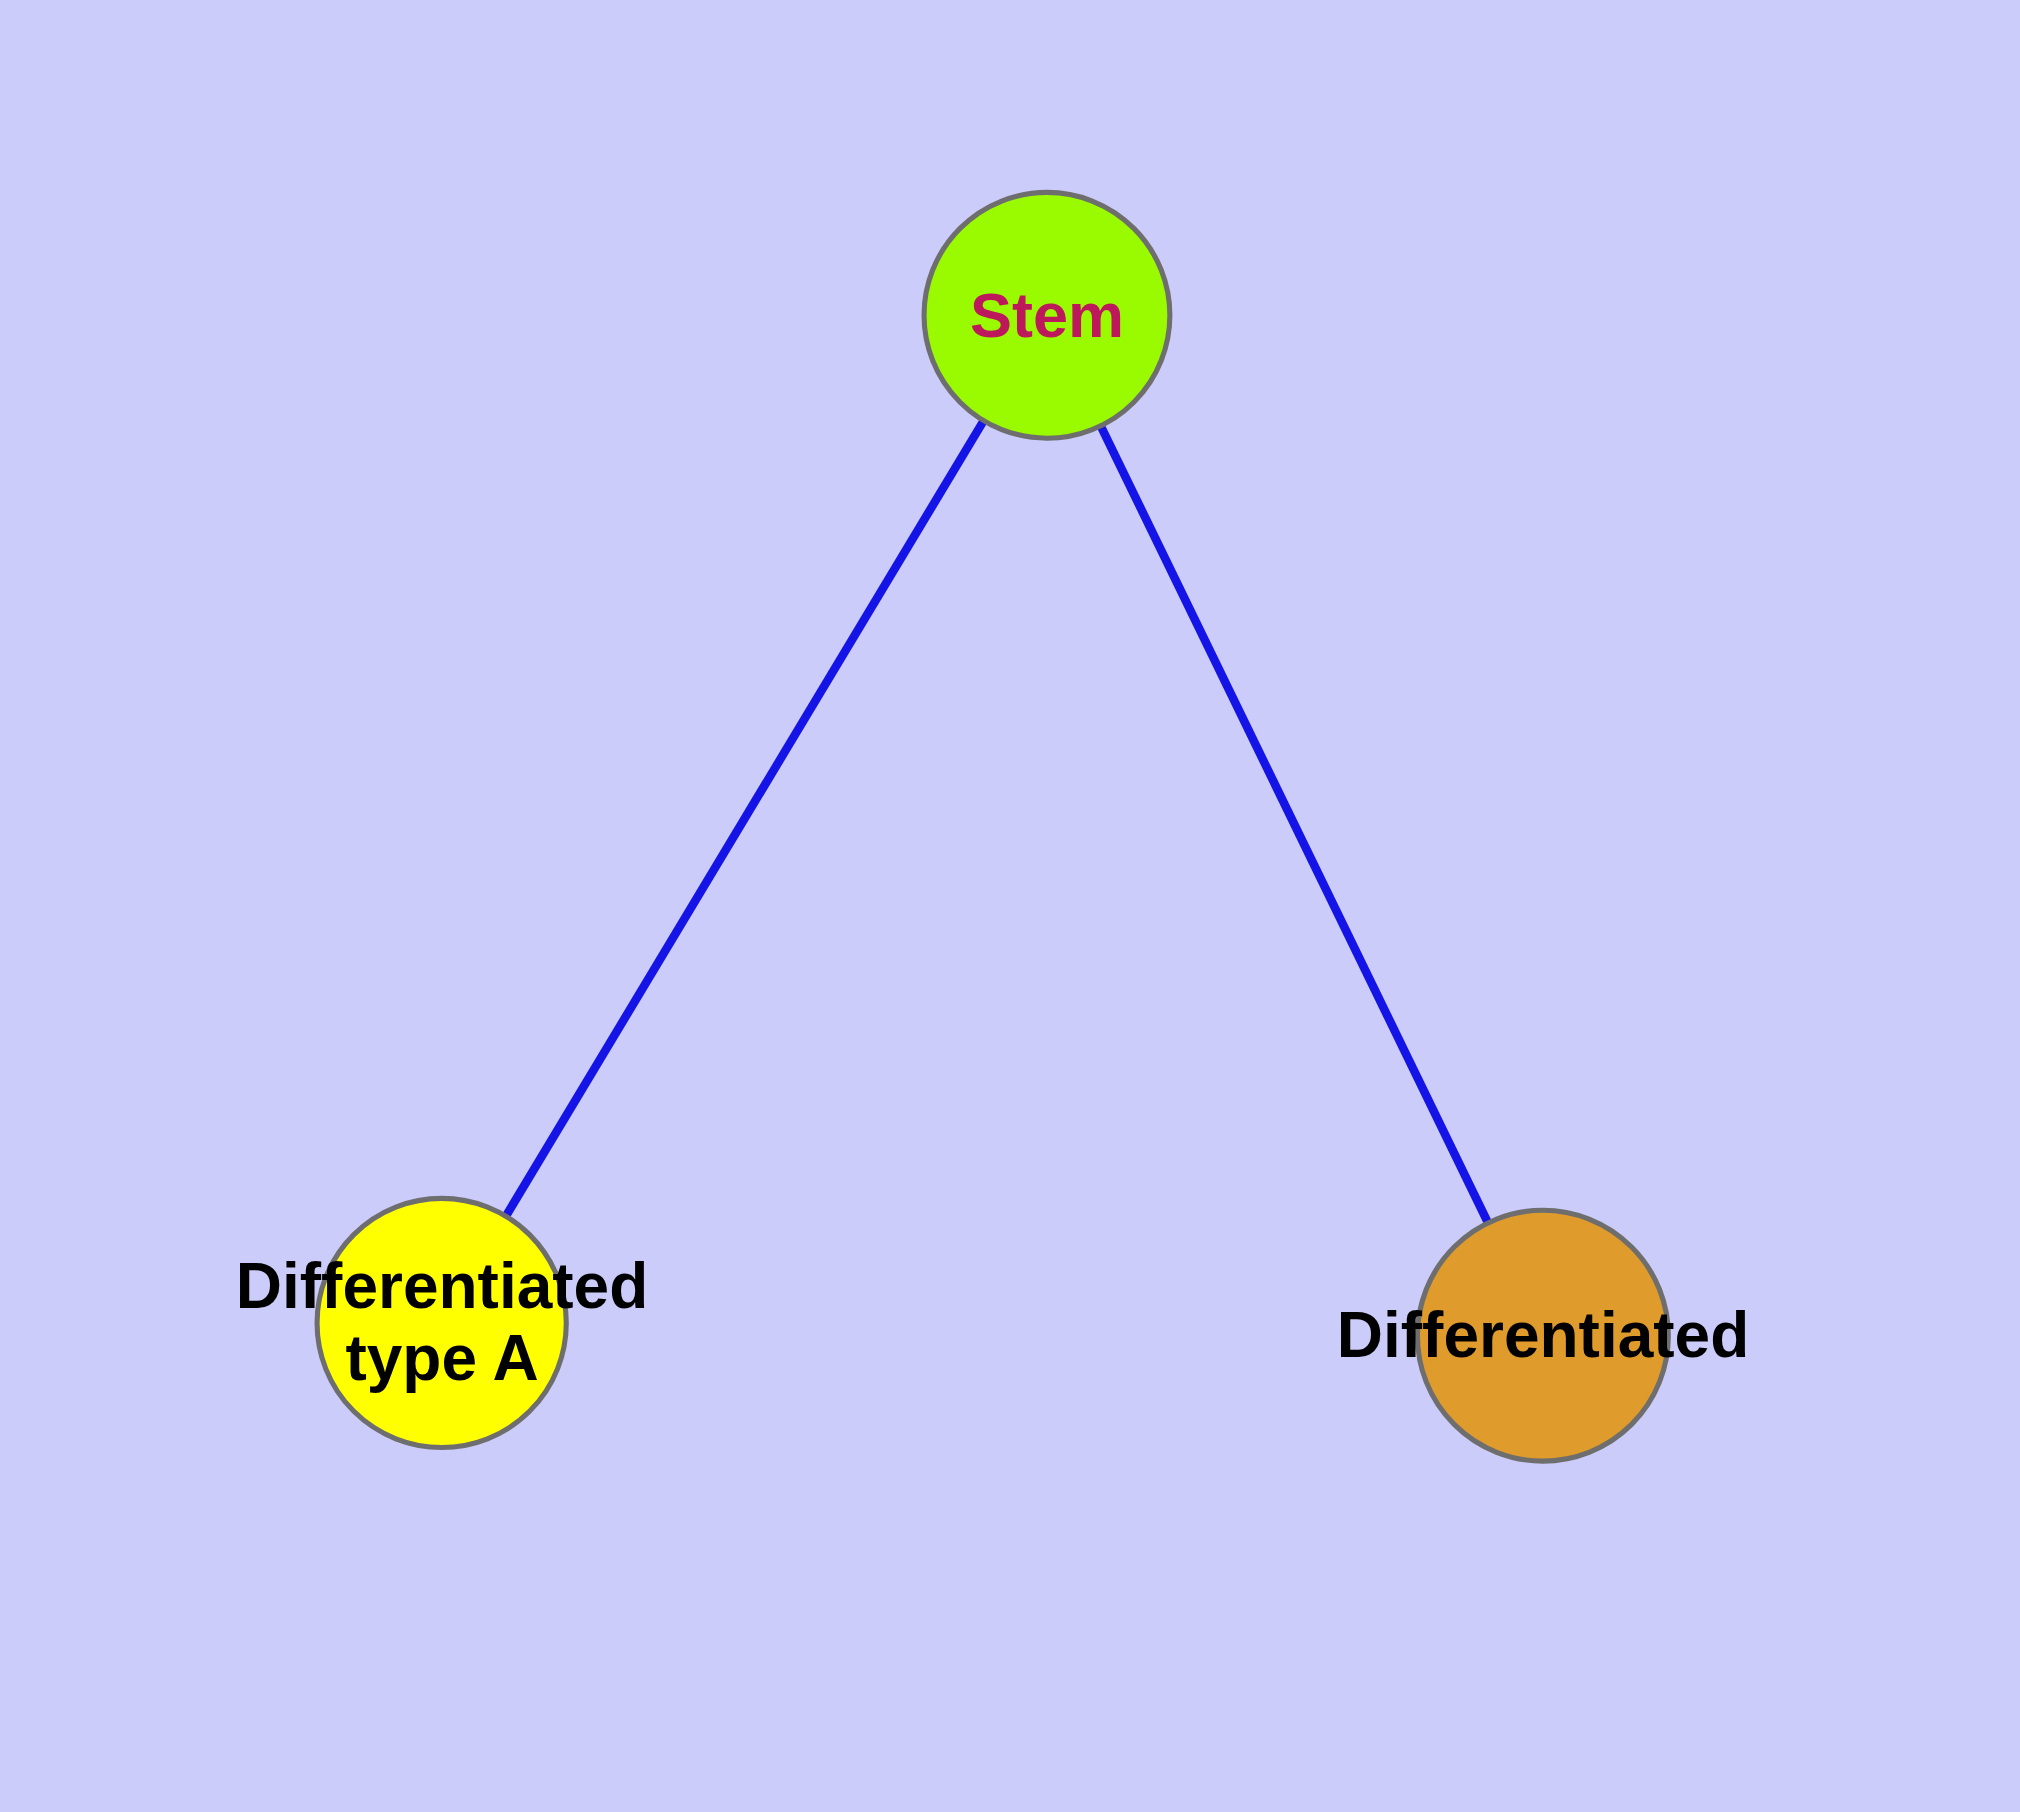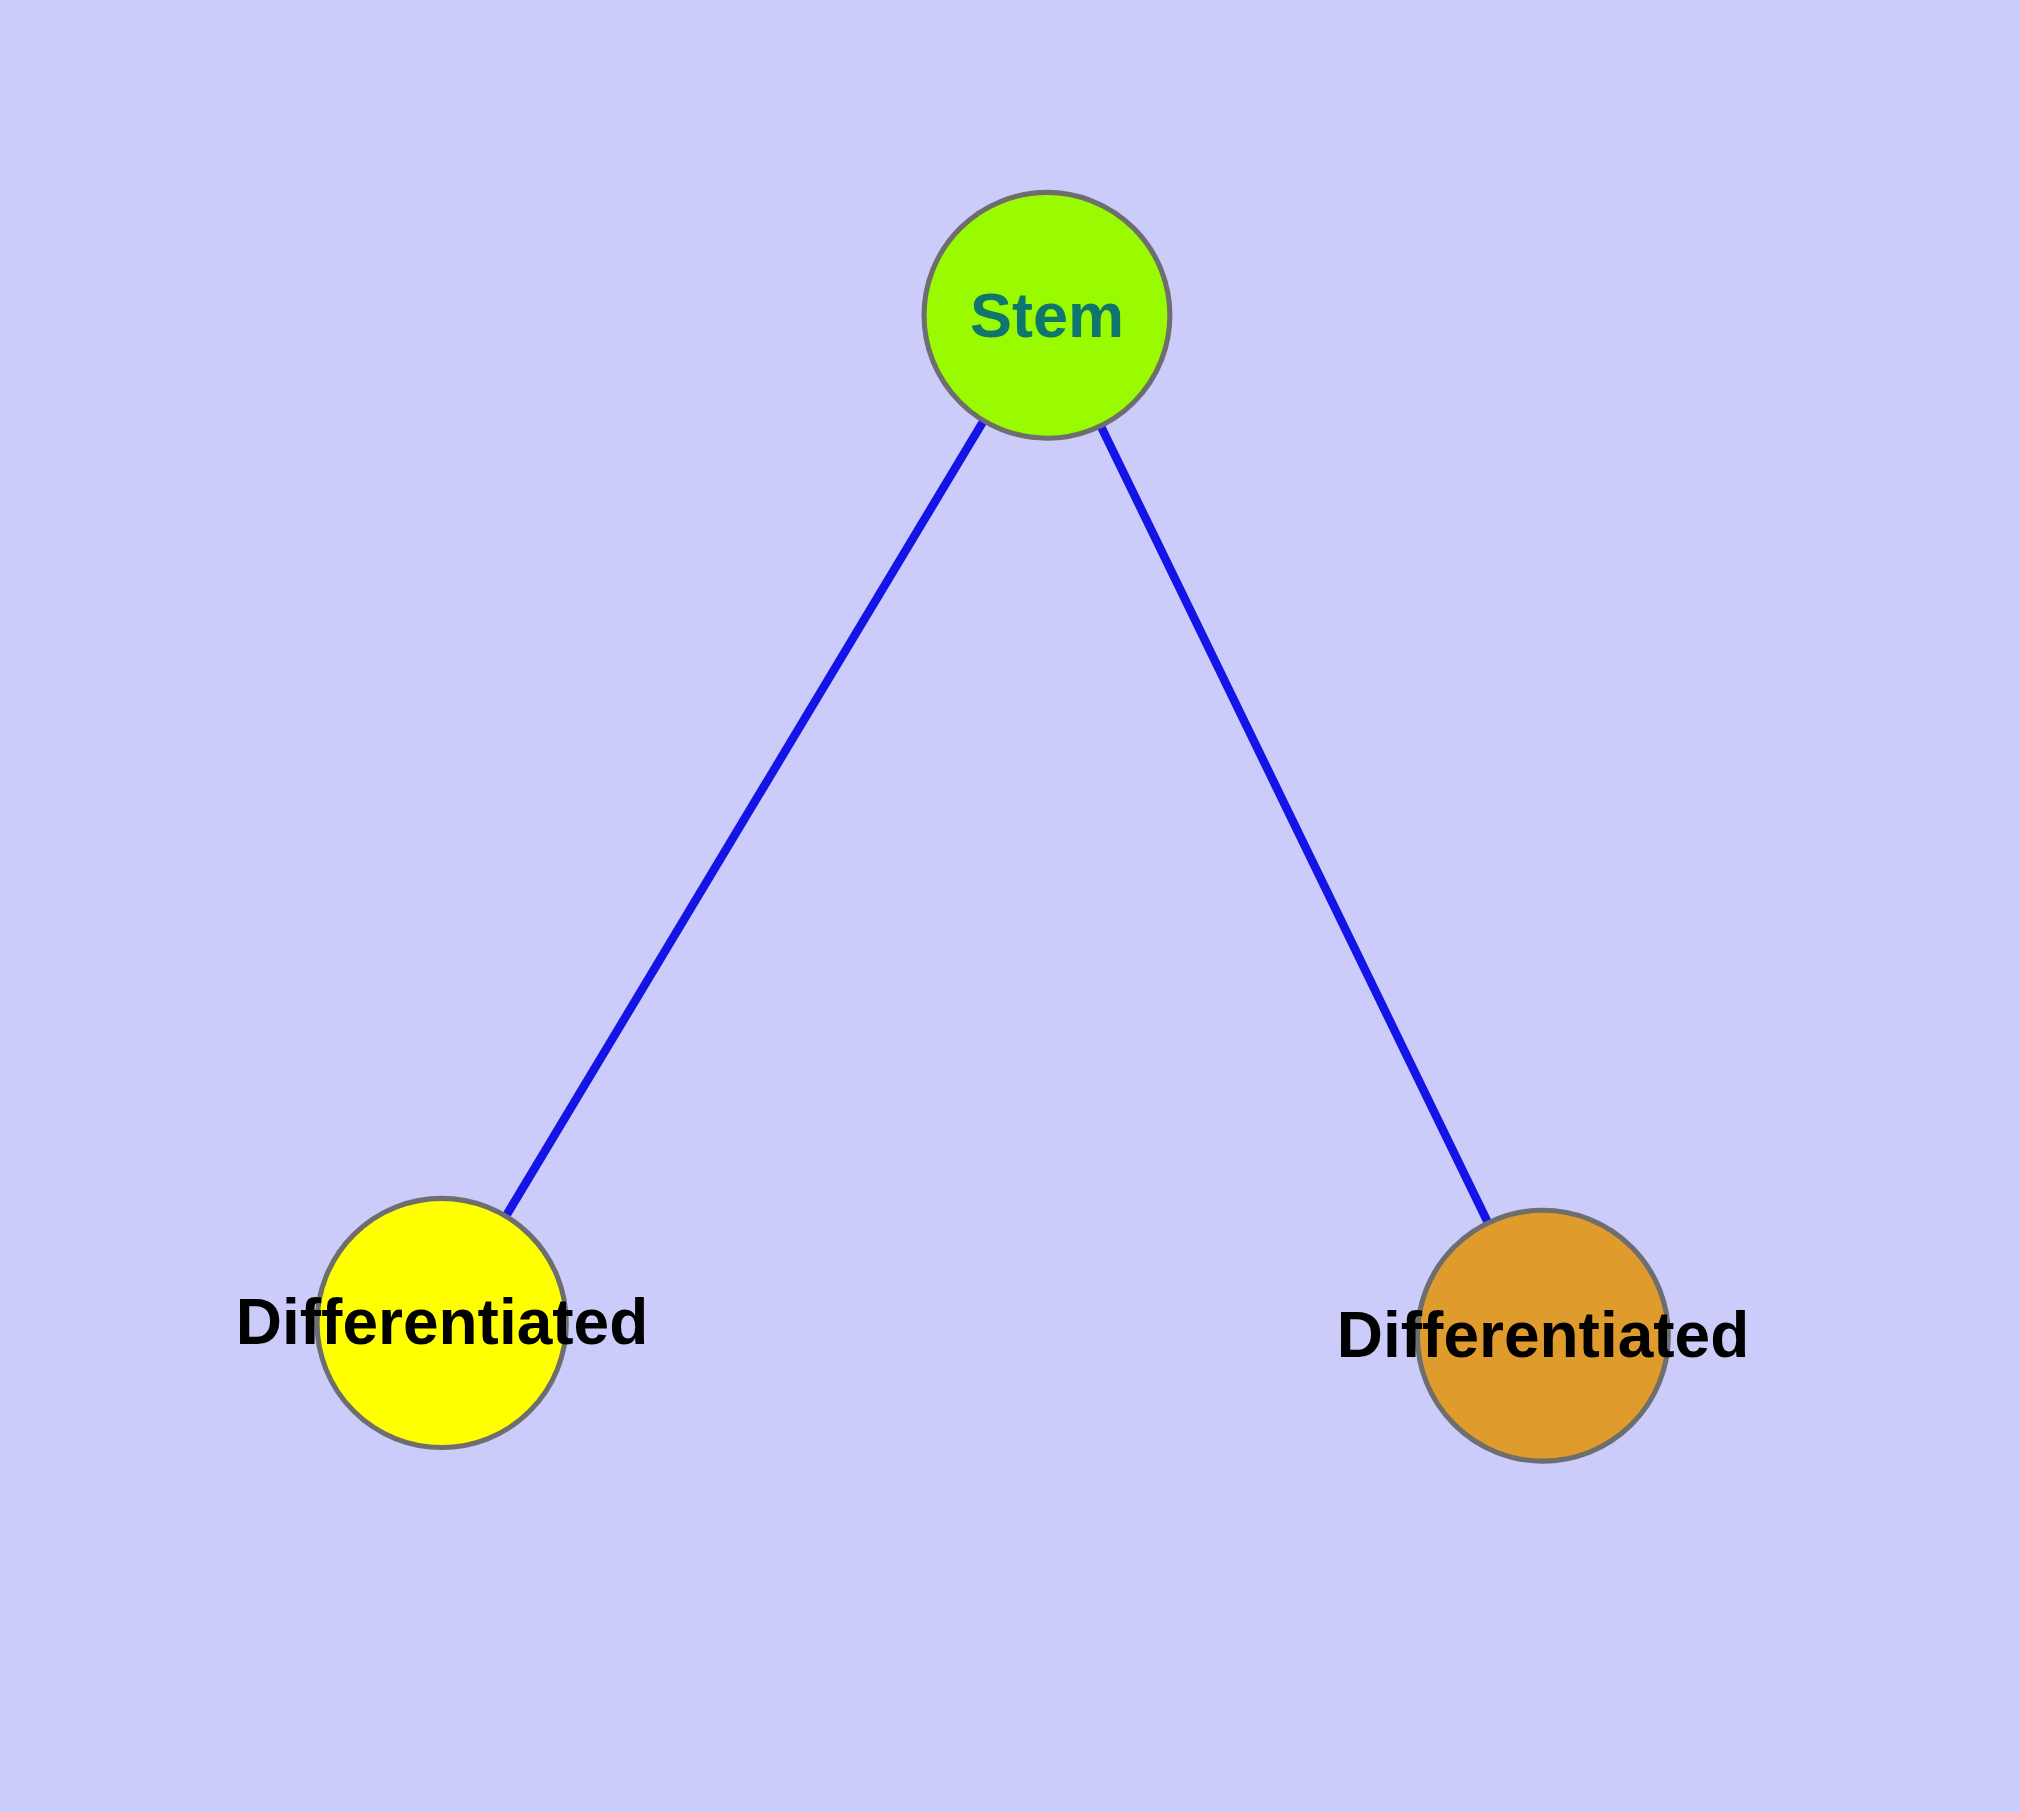--- a/index.html
+++ b/index.html
@@ -68,26 +68,27 @@
         <line x1="1159.8371822057613" y1="497.1660929374648" x2="597.1924454352556" y2="1434.1193030496931" stroke="#1414e6" stroke-width="10" stroke-linecap="butt"></line>
         <line x1="1298.8056279274467" y1="503.3196171361469" x2="1754.8832975260989" y2="1441.982034566535" stroke="#1414e6" stroke-width="10" stroke-linecap="butt"></line>
       </g>
     <g id="nodes-group">
         <circle cx="1235" cy="372" r="145" fill="#9afa00" stroke="#6e6e6e" stroke-width="6"></circle>
         <circle cx="521" cy="1561" r="147" fill="#ffff00" stroke="#6e6e6e" stroke-width="6"></circle>
         <circle cx="1820" cy="1576" r="148" fill="#e09b2d" stroke="#6e6e6e" stroke-width="6"></circle>
       </g>
   </svg>
 
-  <div class="node-label" id="label-stem" style="color: #0f766e;">
+  <div class="node-label" id="label-stem" style="color: #be185d;">
     <span class="line">Stem</span>
   </div>
 
   <div class="node-label" id="label-diff-a" style="color: rgb(0, 0, 0);">
     <span class="line">Differentiated</span>
+    <span class="line">type A</span>
   </div>
 
   <div class="node-label" id="label-diff-b" style="color: rgb(0, 0, 0);">
     <span class="line">Differentiated</span>
   </div>
 
 </div>
 
 
 </body></html>

